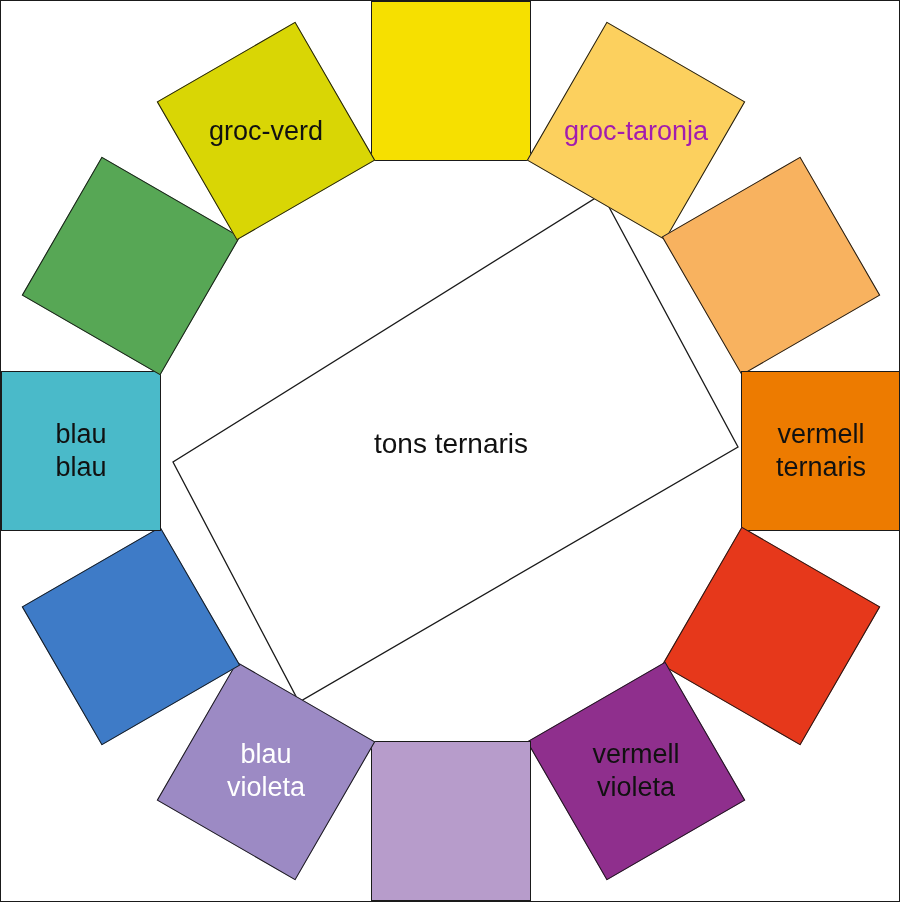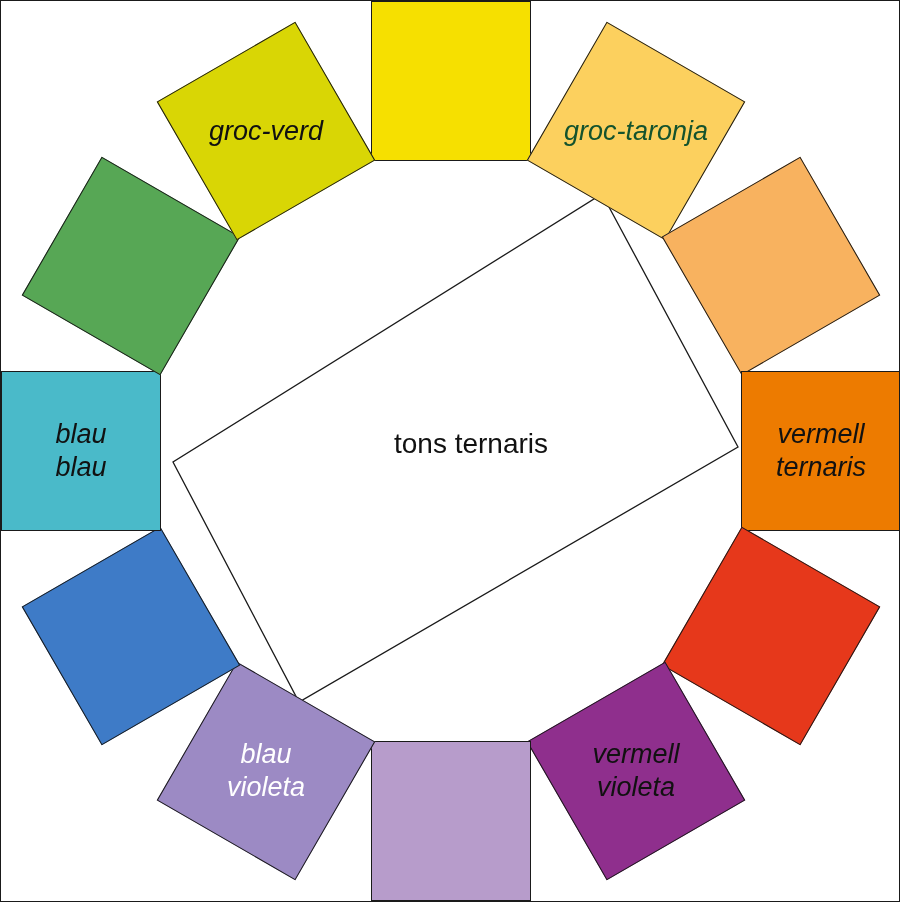--- a/index.html
+++ b/index.html
@@ -23,21 +23,20 @@
   .overlay-svg polygon {
     fill: none;
     stroke-width: 1.3;
   }
 
   .square {
     position: absolute;
     width: 160px;
     height: 160px;
     z-index: 2;
-    font-style: italic;
   }
   .square .fill {
     position: absolute;
     inset: 0;
     border: 1.5px solid #1a1a1a;
   }
   .rot-0  { transform: rotate(0deg); }
   .rot-30 { transform: rotate(30deg); }
   .rot-60 { transform: rotate(60deg); }
 
@@ -74,21 +73,20 @@
     position: absolute;
     left: 450px;
     top: 443px;
     transform: translate(-50%, -50%);
     text-align: center;
     font-size: 28px;
     line-height: 34px;
     color: #111111;
     z-index: 2;
     white-space: nowrap;
-    margin-left: 20px;
   }
 </style>
 </head>
 <body>
 
 <div class="frame">
 
   <svg class="overlay-svg" width="900" height="902" viewBox="0 0 900 902">
     <polygon points="601,193 737,446 298,701 172,461" style="stroke: rgb(26, 26, 26);"></polygon>
   </svg>
@@ -100,21 +98,21 @@
   <div class="square pos-0">
     <div class="fill rot-0" style="background-color: rgb(246, 224, 0);"></div>
     <div class="label" style="color: rgb(17, 17, 17);">
       
       
     </div>
   </div>
 
   <div class="square pos-1">
     <div class="fill rot-30" style="background-color: rgb(252, 208, 94);"></div>
-    <div class="label" style="color: #14532d;">
+    <div class="label" style="color: #a21caf;">
       <div>groc-taronja</div>
 
     </div>
   </div>
 
   <div class="square pos-2">
     <div class="fill rot-60" style="background-color: rgb(248, 178, 95);"></div>
     <div class="label" style="color: rgb(17, 17, 17);">
       
       

